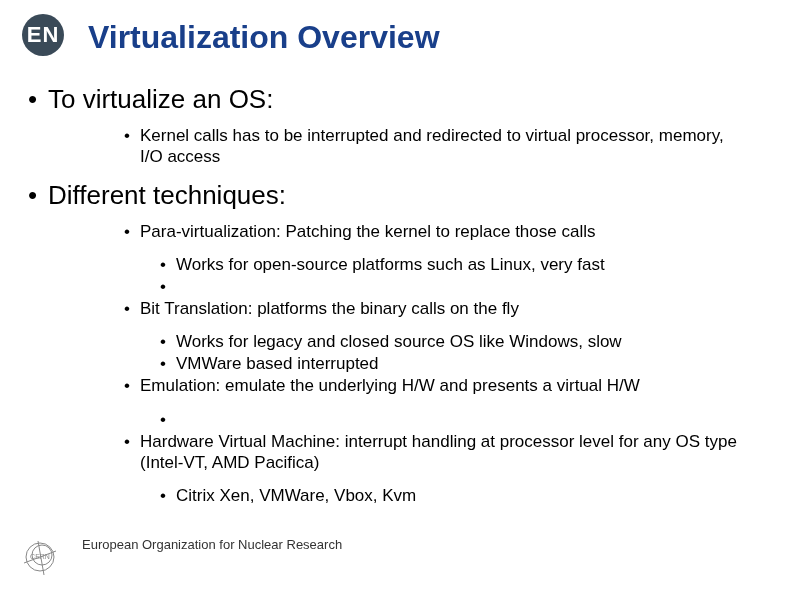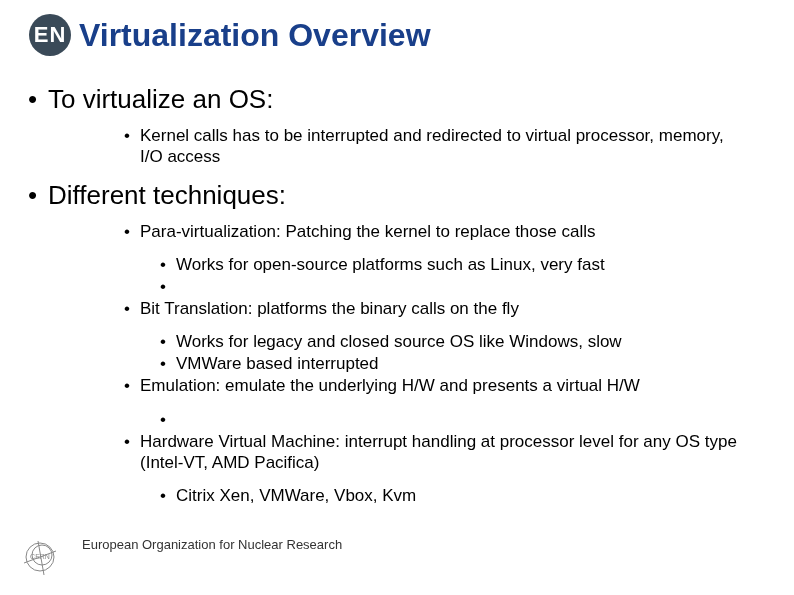--- a/index.html
+++ b/index.html
@@ -6,42 +6,42 @@
   body {
     width: 794px;
     height: 595px;
     font-family: Arial, Helvetica, sans-serif;
     background: #fff;
     position: relative;
     overflow: hidden;
   }
   .header {
     display: flex;
-    align-items: center;
-    padding: 14px 0 0 29px;
-    gap: 8px;
+    align-items: flex-end;
+    padding: 14px 0 0 22px;
   }
   .logo-en {
     width: 42px;
     height: 42px;
     background: #3a4a58;
     border-radius: 50%;
     color: #fff;
     font-weight: bold;
     font-size: 22px;
     display: flex;
     align-items: center;
     justify-content: center;
     letter-spacing: 1px;
     flex-shrink: 0;
   }
   .title {
     color: #193f8a;
     font-size: 32px;
     font-weight: bold;
+    margin-left: 24px;
   }
   .content {
     padding: 28px 28px 0 28px;
   }
   .top-item {
     font-size: 26px;
     color: #000;
     margin-bottom: 10px;
     display: flex;
   }

